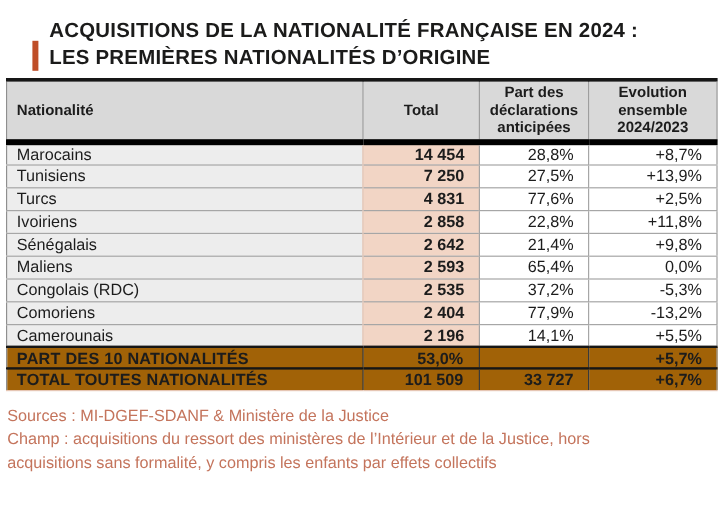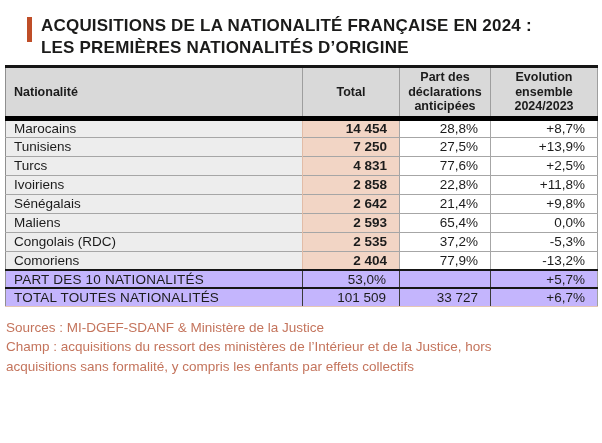--- a/index.html
+++ b/index.html
@@ -8,21 +8,21 @@
     width: 602px; height: 443px;
     font-family: "Liberation Sans", "DejaVu Sans", sans-serif;
     color: #1c1c1c;
     overflow: hidden;
     position: relative;
   }
 
   
   .title-block {
     display: flex;
-    align-items: flex-start;
+    align-items: flex-end;
     margin: 15px 10px 0 27px;
     gap: 9px;
   }
   .accent-bar {
     width: 5px; height: 25px;
     margin-top: 2px;
     background: #bf4e28;
     flex: 0 0 auto;
   }
   .title-text {
@@ -73,22 +73,22 @@
   }
   tr.data-row td.name  { background: #ededed; text-align: left; padding-left: 8px; }
   tr.data-row td.total { background: #f2d5c5; font-weight: 700; text-align: right;
                          padding-right: 12px; border-left: 1px solid #e2bca7; }
   tr.data-row td.part  { background: #ffffff; text-align: right; padding-right: 12px;
                          border-left: 1px solid #a6a6a6; }
   tr.data-row td.evo   { background: #ffffff; text-align: right; padding-right: 12px;
                          border-left: 1px solid #a6a6a6; }
 
   tr.summary-row td {
-    background: #c4b5fd;
-    font-weight: 400;
+    background: #a16207;
+    font-weight: 700;
     border-top: 2.5px solid #161616;
     height: 18px;
   }
   tr.summary-row td.name  { text-align: left; padding-left: 8px; font-size: 13.5px; letter-spacing: 0.2px; }
   tr.summary-row td.total { text-align: right; padding-right: 13px; border-left: 1.5px solid #3a3a3a; }
   tr.summary-row td.part  { text-align: right; padding-right: 12px; border-left: 1.5px solid #3a3a3a; }
   tr.summary-row td.evo   { text-align: right; padding-right: 12px; border-left: 1.5px solid #3a3a3a; }
   tr.summary-row:last-child td { border-bottom: 1px solid #e6c6b4; margin-left: 22px; }
 
   
@@ -168,20 +168,26 @@
         <td class="total">2 535</td>
         <td class="part">37,2%</td>
         <td class="evo">-5,3%</td>
       </tr>
       <tr class="data-row">
         <td class="name">Comoriens</td>
         <td class="total">2 404</td>
         <td class="part">77,9%</td>
         <td class="evo">-13,2%</td>
       </tr>
+      <tr class="data-row">
+        <td class="name">Camerounais</td>
+        <td class="total">2 196</td>
+        <td class="part">14,1%</td>
+        <td class="evo">+5,5%</td>
+      </tr>
       <tr class="summary-row">
         <td class="name">PART DES 10 NATIONALITÉS</td>
         <td class="total">53,0%</td>
         <td class="part"></td>
         <td class="evo">+5,7%</td>
       </tr>
       <tr class="summary-row">
         <td class="name">TOTAL TOUTES NATIONALITÉS</td>
         <td class="total">101 509</td>
         <td class="part">33 727</td>

